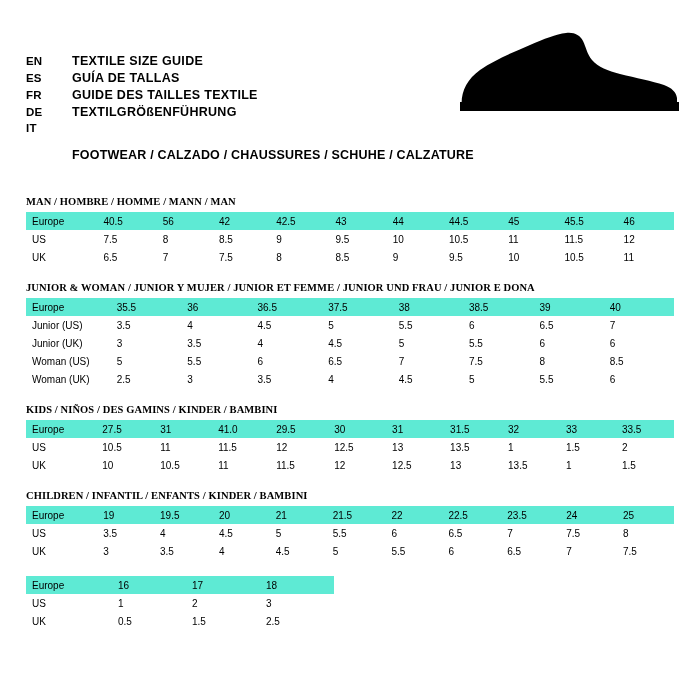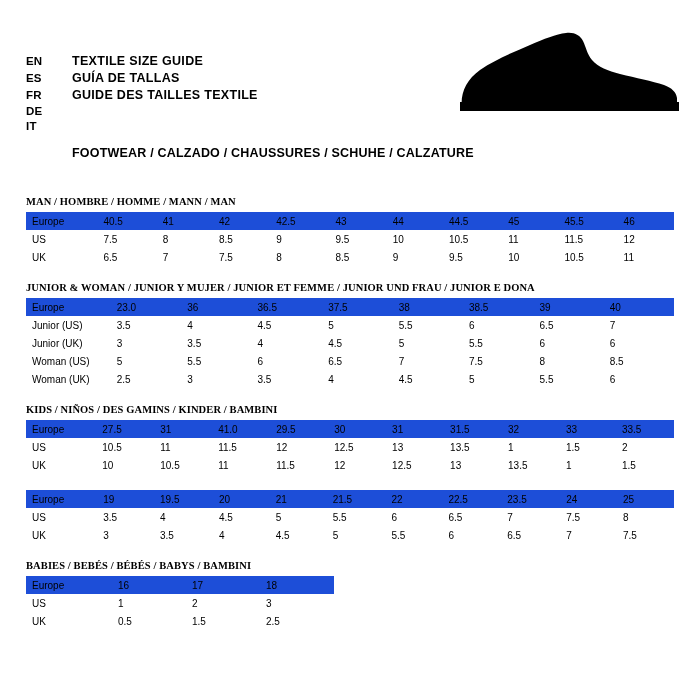--- a/index.html
+++ b/index.html
@@ -85,21 +85,21 @@
     font-size: 10px;
     table-layout: fixed;
   }
   table.size-table td {
     height: 18px;
     padding: 0 6px;
     vertical-align: middle;
     white-space: nowrap;
   }
   .row-shaded td {
-    background: #1d4ed8;
+    background: #5eead4;
   }
   .row-plain td {
     background: #ffffff;
   }
   .rowlabel {
     text-align: left;
   }
   .cellval {
     text-align: left;
   }
@@ -121,20 +121,21 @@
         <div class="lang-row">
           <div class="lang-code">ES</div>
           <div class="lang-title">GUÍA DE TALLAS</div>
         </div>
         <div class="lang-row">
           <div class="lang-code">FR</div>
           <div class="lang-title">GUIDE DES TAILLES TEXTILE</div>
         </div>
         <div class="lang-row">
           <div class="lang-code">DE</div>
+          <div class="lang-title">TEXTILGRÖßENFÜHRUNG</div>
         </div>
         <div class="lang-row">
           <div class="lang-code">IT</div>
         </div>
       </div>
     <div class="category-title">FOOTWEAR / CALZADO / CHAUSSURES / SCHUHE / CALZATURE</div>
   </div>
 
   <div class="shoe">
     <svg viewBox="0 0 230 86" width="230" height="86" xmlns="http://www.w3.org/2000/svg" aria-hidden="true">
@@ -157,21 +158,21 @@
             <col style="width: 62px;">
             <col style="width: 62px;">
             <col style="width: 62px;">
             <col style="width: 62px;">
             <col style="width: 62px;">
           </colgroup>
           <tbody>
             <tr class="row-shaded">
               <td class="rowlabel w-label">Europe</td>
               <td class="cellval w-cell">40.5</td>
-              <td class="cellval w-cell">41</td>
+              <td class="cellval w-cell">56</td>
               <td class="cellval w-cell">42</td>
               <td class="cellval w-cell">42.5</td>
               <td class="cellval w-cell">43</td>
               <td class="cellval w-cell">44</td>
               <td class="cellval w-cell">44.5</td>
               <td class="cellval w-cell">45</td>
               <td class="cellval w-cell">45.5</td>
               <td class="cellval w-cell">46</td>
             </tr>
             <tr class="row-plain">
@@ -213,21 +214,21 @@
             <col style="width: 62px;">
             <col style="width: 62px;">
             <col style="width: 62px;">
             <col style="width: 62px;">
             <col style="width: 62px;">
             <col style="width: 62px;">
           </colgroup>
           <tbody>
             <tr class="row-shaded">
               <td class="rowlabel w-label">Europe</td>
-              <td class="cellval w-cell">23.0</td>
+              <td class="cellval w-cell">35.5</td>
               <td class="cellval w-cell">36</td>
               <td class="cellval w-cell">36.5</td>
               <td class="cellval w-cell">37.5</td>
               <td class="cellval w-cell">38</td>
               <td class="cellval w-cell">38.5</td>
               <td class="cellval w-cell">39</td>
               <td class="cellval w-cell">40</td>
             </tr>
             <tr class="row-plain">
               <td class="rowlabel w-label">Junior (US)</td>
@@ -329,20 +330,21 @@
               <td class="cellval w-cell">12.5</td>
               <td class="cellval w-cell">13</td>
               <td class="cellval w-cell">13.5</td>
               <td class="cellval w-cell">1</td>
               <td class="cellval w-cell">1.5</td>
             </tr>
           </tbody>
         </table>
       </div>
       <div class="section">
+        <div class="section-title">CHILDREN / INFANTIL / ENFANTS / KINDER / BAMBINI</div>
         <table class="size-table">
           <colgroup>
             <col style="width: 74px;">
             <col style="width: 62px;">
             <col style="width: 62px;">
             <col style="width: 62px;">
             <col style="width: 62px;">
             <col style="width: 62px;">
             <col style="width: 62px;">
             <col style="width: 62px;">
@@ -387,21 +389,20 @@
               <td class="cellval w-cell">5.5</td>
               <td class="cellval w-cell">6</td>
               <td class="cellval w-cell">6.5</td>
               <td class="cellval w-cell">7</td>
               <td class="cellval w-cell">7.5</td>
             </tr>
           </tbody>
         </table>
       </div>
       <div class="section">
-        <div class="section-title">BABIES  / BEBÉS / BÉBÉS / BABYS / BAMBINI</div>
         <table class="size-table">
           <colgroup>
             <col style="width: 74px;">
             <col style="width: 62px;">
             <col style="width: 62px;">
             <col style="width: 62px;">
           </colgroup>
           <tbody>
             <tr class="row-shaded">
               <td class="rowlabel w-label">Europe</td>

